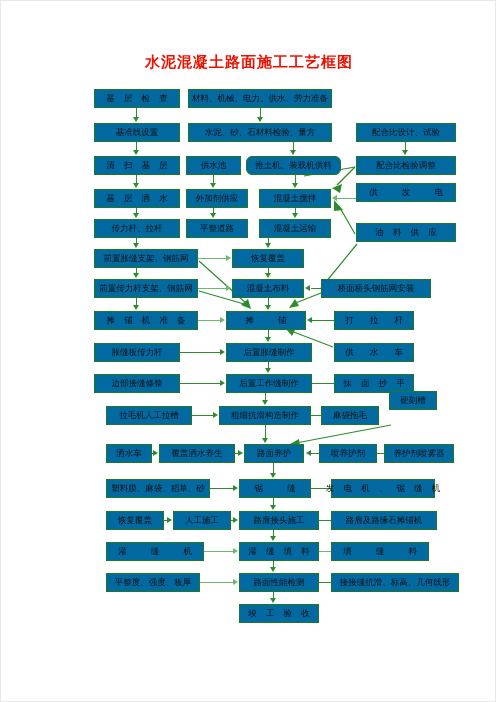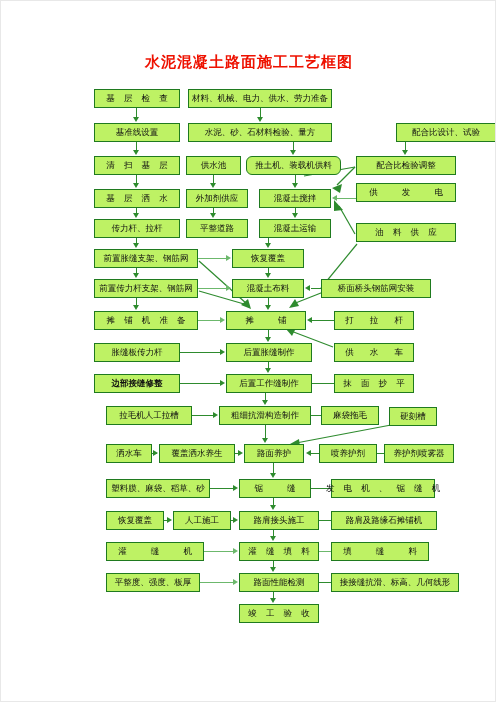--- a/index.html
+++ b/index.html
@@ -19,21 +19,21 @@
     color:#ee1100;
     font-size:15px;
     font-weight:bold;
     letter-spacing:1px;
     font-family:"Liberation Serif","DejaVu Serif",serif;
   }
   .box{
     position:absolute;
     box-sizing:border-box;
     border:1.2px solid #1f7a1f;
-    background:#bef264;
+    background:#0369a1;
     color:#111111;
     font-size:8.5px;
     line-height:1;
     display:flex;
     align-items:center;
     justify-content:center;
     white-space:nowrap;
     font-family:"Liberation Serif","DejaVu Serif",serif;
     z-index:3;
     text-align:center;
@@ -58,21 +58,21 @@
 </style>
 </head>
 <body>
 
 <div id="page">
 
   <div id="title">水泥混凝土路面施工工艺框图</div>
 
   <div class="box sp" style="left:93px;top:88px;width:86px;height:19px;">基 层 检 查</div>
   <div class="box" style="left:187px;top:88px;width:144px;height:19px;">材料、机械、电力、供水、劳力准备</div>
-  <div class="box" style="left:355px;top:122px;width:100px;height:19px;margin-left:40px;">配合比设计、试验</div>
+  <div class="box" style="left:355px;top:122px;width:100px;height:19px;">配合比设计、试验</div>
 
   <div class="box" style="left:93px;top:122px;width:86px;height:19px;">基准线设置</div>
   <div class="box" style="left:187px;top:122px;width:144px;height:19px;">水泥、砂、石材料检验、量方</div>
   <div class="box" style="left:355px;top:155px;width:100px;height:19px;">配合比检验调整</div>
 
   <div class="box sp" style="left:93px;top:155px;width:86px;height:19px;">清 扫 基 层</div>
   <div class="box" style="left:185px;top:155px;width:55px;height:19px;">供水池</div>
   <div class="box" style="left:245px;top:155px;width:95px;height:19px;border-radius:6px;">推土机、装载机供料</div>
 
   <div class="box sp" style="left:93px;top:188px;width:86px;height:19px;">基 层 洒 水</div>
@@ -93,28 +93,28 @@
   <div class="box" style="left:320px;top:278px;width:110px;height:19px;">桥面桥头钢筋网安装</div>
 
   <div class="box sp" style="left:93px;top:310px;width:104px;height:19px;">摊 铺 机 准 备</div>
   <div class="box sp3" style="left:225px;top:310px;width:80px;height:19px;">摊        铺</div>
   <div class="box sp2" style="left:333px;top:310px;width:80px;height:19px;">打    拉    杆</div>
 
   <div class="box" style="left:93px;top:342px;width:86px;height:19px;">胀缝板传力杆</div>
   <div class="box" style="left:225px;top:342px;width:86px;height:19px;">后置胀缝制作</div>
   <div class="box sp2" style="left:333px;top:342px;width:80px;height:19px;">供   水   车</div>
 
-  <div class="box" style="left:93px;top:373px;width:86px;height:19px;font-weight:bold;">边部接缝修整</div>
+  <div class="box" style="left:93px;top:373px;width:86px;height:19px;">边部接缝修整</div>
   <div class="box sp" style="left:333px;top:373px;width:80px;height:19px;">抹 面 抄 平</div>
   <div class="box" style="left:225px;top:373px;width:86px;height:19px;">后置工作缝制作</div>
 
   <div class="box" style="left:105px;top:405px;width:86px;height:19px;">拉毛机人工拉槽</div>
   <div class="box" style="left:218px;top:405px;width:92px;height:19px;">粗细抗滑构造制作</div>
   <div class="box" style="left:320px;top:405px;width:58px;height:19px;">麻袋拖毛</div>
-  <div class="box" style="left:388px;top:406px;width:48px;height:19px;">硬刻槽</div>
+  <div class="box" style="left:388px;top:390px;width:48px;height:19px;">硬刻槽</div>
 
   <div class="box" style="left:105px;top:443px;width:46px;height:19px;">洒水车</div>
   <div class="box" style="left:158px;top:443px;width:76px;height:19px;">覆盖洒水养生</div>
   <div class="box" style="left:243px;top:443px;width:60px;height:19px;">路面养护</div>
   <div class="box" style="left:318px;top:443px;width:58px;height:19px;">喷养护剂</div>
   <div class="box" style="left:383px;top:443px;width:70px;height:19px;">养护剂喷雾器</div>
 
   <div class="box" style="left:105px;top:478px;width:104px;height:19px;">塑料膜、麻袋、稻草、砂</div>
   <div class="box sp3" style="left:238px;top:478px;width:72px;height:19px;">锯        缝</div>
   <div class="box sp" style="left:330px;top:478px;width:104px;height:19px;">发 电 机 、 锯 缝 机</div>

